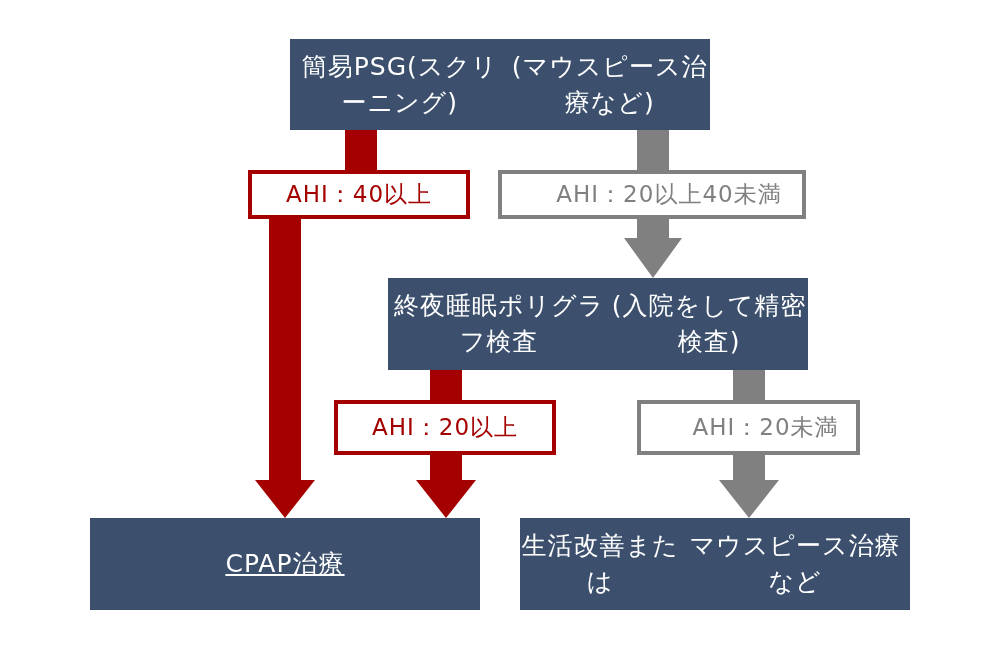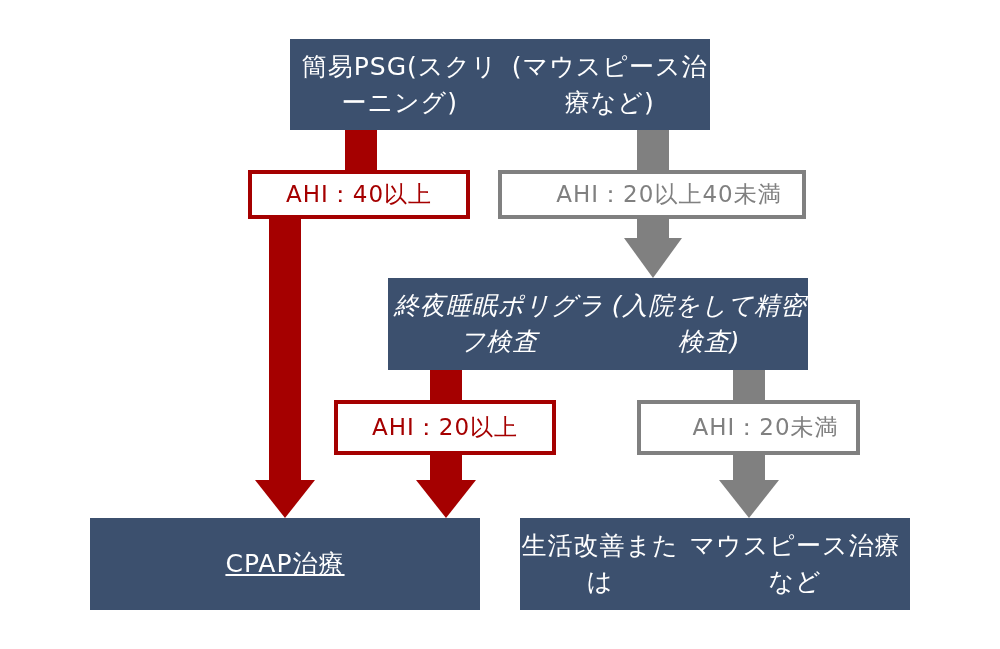--- a/index.html
+++ b/index.html
@@ -14,21 +14,21 @@
   svg.head{position:absolute;overflow:visible;}
 </style>
 </head>
 <body>
 
 <div class="box" style="left:290px;top:39px;width:420px;height:91px;">
   <div>簡易PSG(スクリーニング)</div>
   <div>(マウスピース治療など)</div>
 </div>
 
-<div class="box" style="left:388px;top:278px;width:420px;height:92px;font-style:italic;">
+<div class="box" style="left:388px;top:278px;width:420px;height:92px;">
   <div>終夜睡眠ポリグラフ検査</div>
   <div>(入院をして精密検査)</div>
 </div>
 
 <div class="box" style="left:90px;top:518px;width:390px;height:92px;text-decoration:underline;">
   <div>CPAP治療</div>
 </div>
 
 <div class="box" style="left:520px;top:518px;width:390px;height:92px;">
   <div>生活改善または</div>

